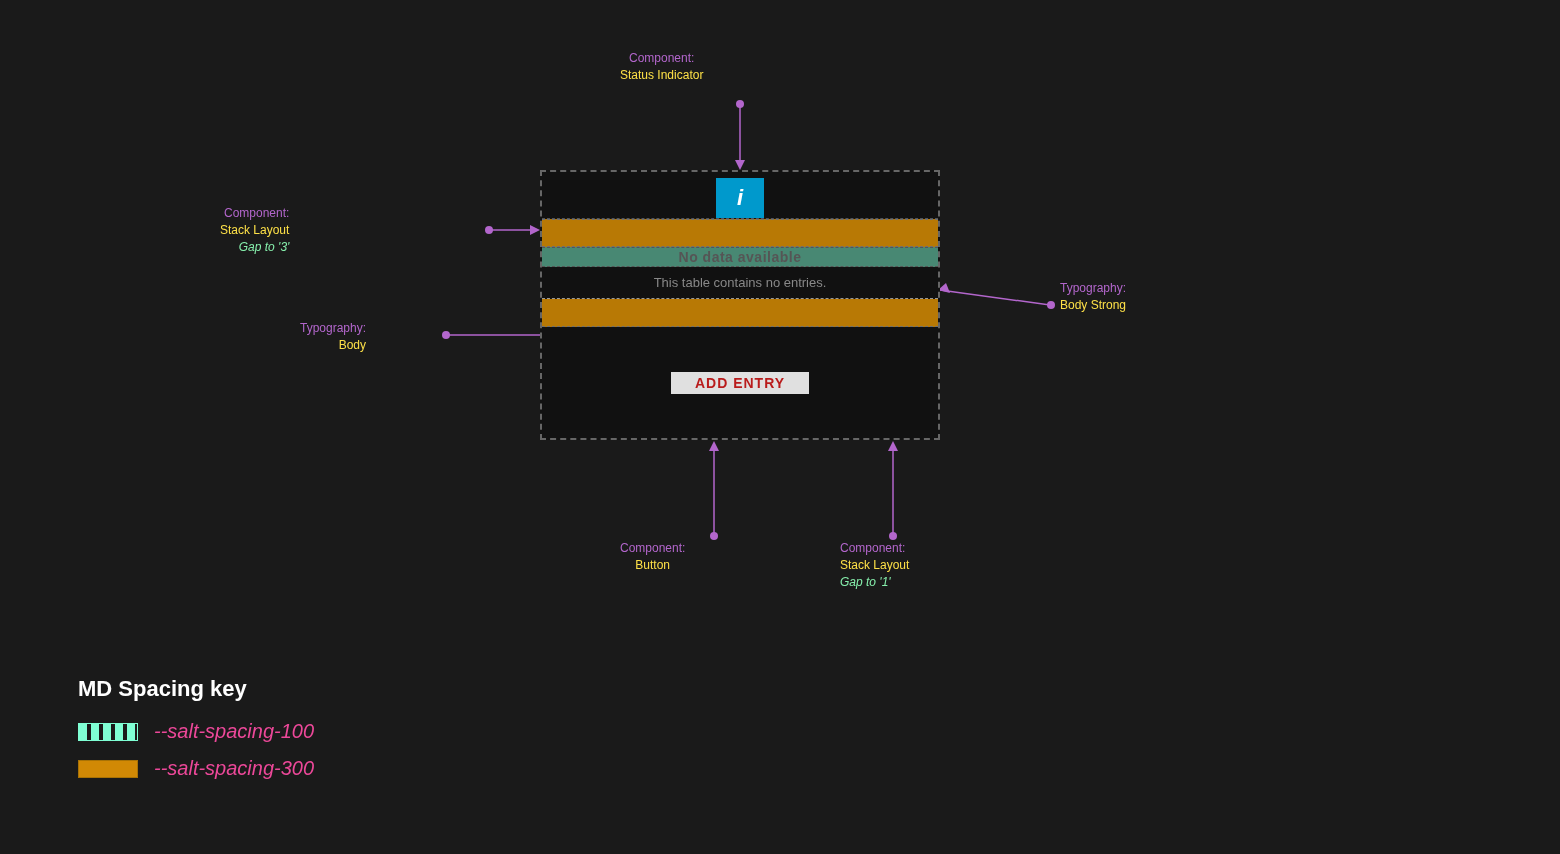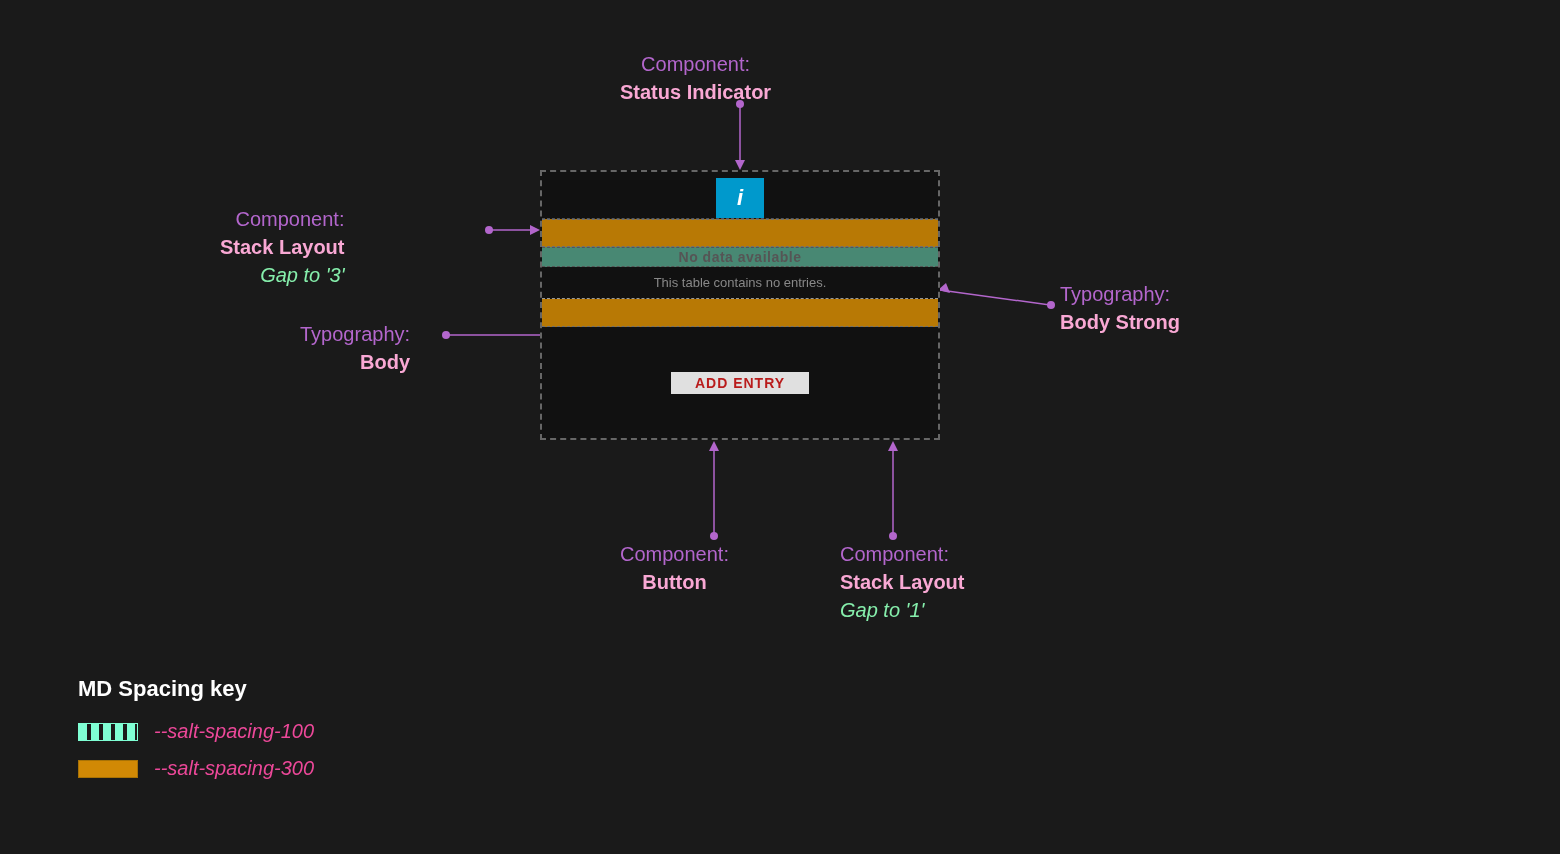--- a/index.html
+++ b/index.html
@@ -125,33 +125,33 @@
       letter-spacing: 1px;
       padding: 3px 24px;
       border: none;
       cursor: pointer;
     }
 
     
     .annotation {
       position: absolute;
       color: #b366cc;
-      font-size: 20px;
+      font-size: 12px;
       line-height: 1.4;
       text-align: right;
     }
 
     .annotation .label-top {
       font-weight: normal;
       color: #b366cc;
     }
 
     .annotation .label-bold {
-      font-weight: bold;
-      color: #f9a8d4;
+      font-weight: normal;
+      color: #fde047;
       display: block;
     }
 
     .annotation .label-italic {
       font-style: italic;
       font-weight: normal;
       color: #86efac;
       display: block;
     }
 

